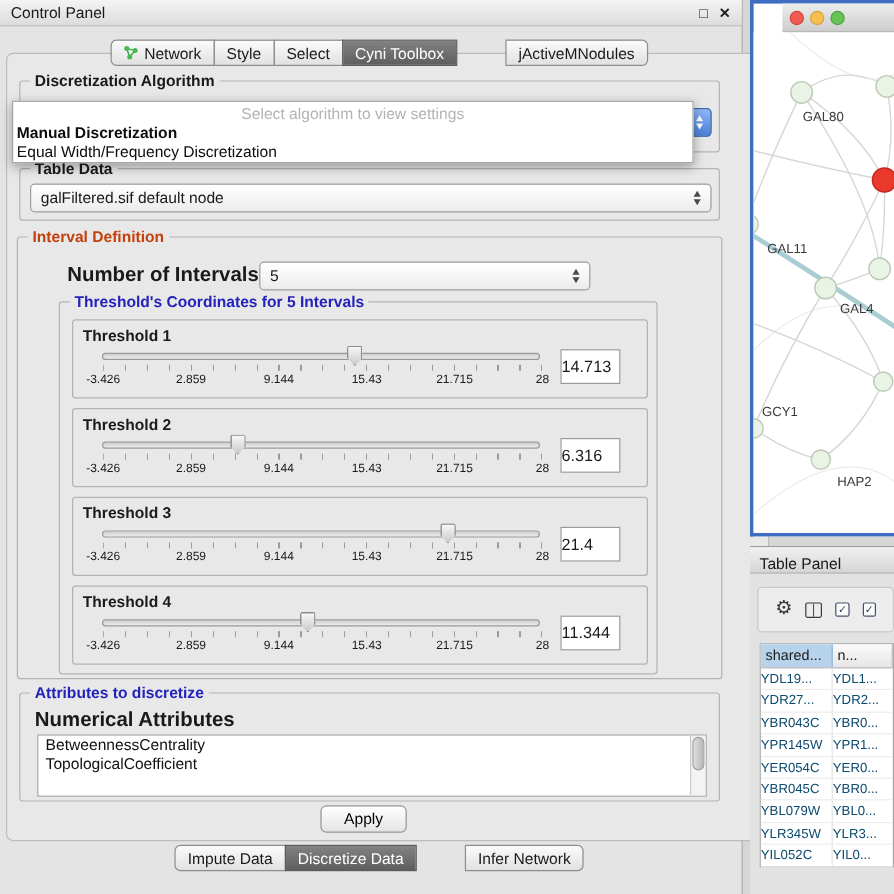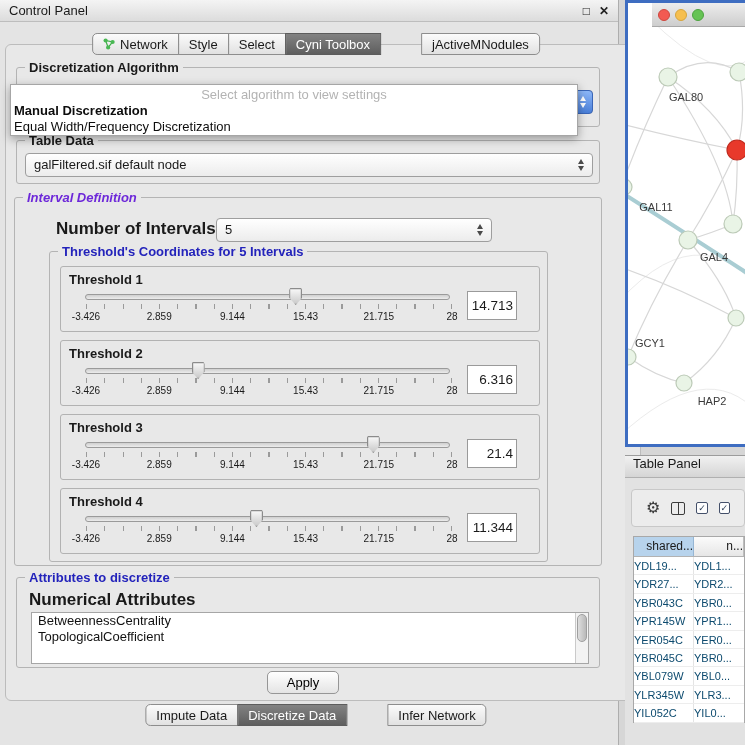--- a/index.html
+++ b/index.html
@@ -26,21 +26,21 @@
   .seg-tab:last-child { border-radius:0 5px 5px 0;margin-left:40px; }
   .seg-tab.selected { background:linear-gradient(#828282,#5e5e5e); color:#fff; border-color:#5c5c5c; }
   .net-icon { display:flex; }
 
   .cp-body { position:absolute; top:44px; left:5px; width:636px; height:657px;
     border:1px solid #bcbcbc; border-radius:6px; background:#e8e8e8; }
 
   .group { position:absolute; border:1px solid #b4b4b4; border-radius:3px; }
   .group-title { position:absolute; top:-8px; left:8px; background:#e8e8e8; padding:0 4px;
     font-size:13px; font-weight:bold; line-height:15px; white-space:nowrap; }
-  .group-title.green { color:#6d28d9;font-style:italic; }
+  .group-title.green { color:#c2410c; }
   .group-title.blue { color:#2323bb; }
 
   .alg-group { left:10px; top:22px; width:584px; height:60px; }
   .tabledata-group { left:10px; top:95px; width:584px; height:44px; }
   .interval-group { left:8px; top:152px; width:588px; height:369px; }
   .thr-group { position:absolute; left:34px; top:53px; width:499px; height:311px;
     border:1px solid #b4b4b4; border-radius:3px; }
   .attr-group { left:10px; top:532px; width:584px; height:91px; }
 
   .combo { position:absolute; background:linear-gradient(#ffffff,#ececec);
@@ -76,21 +76,21 @@
     background:linear-gradient(#cfcfcf,#ececec); border:1px solid #9a9a9a; border-radius:3px; }
   .thr-thumb { position:absolute; top:21px; width:13px; height:17px;
     background:linear-gradient(#fbfbfb,#c6c6c6);
     box-shadow:inset 0 0 0 1.2px #8b8b8b;
     clip-path:polygon(8% 0,92% 0,100% 12%,100% 58%,50% 100%,0 58%,0 12%); }
   .thr-ticks { position:absolute; left:25px; top:37px; width:366px; height:5px;
     background:repeating-linear-gradient(90deg,#9a9a9a 0 1px,transparent 1px 18.25px); }
   .thr-ticklabels { position:absolute; left:25px; top:44px; width:366px; height:12px; }
   .thr-ticklabels span { position:absolute; transform:translateX(-50%); font-size:10px; color:#1a1a1a; white-space:nowrap; }
   .thr-value { position:absolute; right:22px; top:24px; width:50px; height:29px; background:#fff;
-    border:1px solid #9a9a9a; font-size:13.5px; line-height:27px; text-align:right; padding-right:3px; }
+    border:1px solid #9a9a9a; font-size:13.5px; line-height:27px; text-align:right; padding-right:22px; }
 
   .attr-sublabel { left:12px; top:12px; }
   .attr-list { position:absolute; left:14px; top:34px; width:558px; height:52px;
     background:#fff; border:1px solid #a6a6a6; overflow:hidden; }
   .list-item { height:16px; line-height:16px; padding-left:6px; font-size:13px; color:#111; }
   .list-scrollbar { position:absolute; right:0; top:0; bottom:0; width:13px; background:#f3f3f3; border-left:1px solid #cacaca; }
   .list-thumb { position:absolute; top:1px; left:1px; right:1px; height:28px;
     background:linear-gradient(90deg,#dedede,#b9b9b9); border:1px solid #9f9f9f; border-radius:5px; }
 
   .apply-btn { position:absolute; left:261px; top:626px; width:72px; height:23px;
@@ -105,33 +105,33 @@
   .tl { width:12px; height:12px; border-radius:50%; }
   .tl.red { background:#f25a52; border:1px solid #ce463e; }
   .tl.yellow { background:#f6bf4f; border:1px solid #d6a53c; }
   .tl.green { background:#66c354; border:1px solid #4da340; }
   .net-canvas { position:absolute; left:0; top:24px; width:117px; height:417px; background:#fff; overflow:hidden; }
 
   
   .table-panel { position:absolute; left:625px; top:455px; width:120px; height:290px;
     background:#e2e2e2; border-top:1px solid #9c9c9c; }
   .tp-titlebar { height:22px; background:linear-gradient(#f1f1f1,#d5d5d5); border-bottom:1px solid #b0b0b0;
-    display:flex; align-items:flex-start; padding:0 8px; font-size:13px; }
+    display:flex; align-items:flex-end; padding:0 8px; font-size:13px; }
   .tp-toolbar { position:absolute; left:6px; right:0; top:33px; height:38px;
     background:#ececec; border:1px solid #c8c8c8; border-radius:4px;
     display:flex; align-items:center; gap:11px; padding:0 14px; }
   .gear { font-size:16px; color:#3b3b3b; line-height:1; }
   .cols-icon { width:15px; height:13px; border:1.5px solid #3b3b3b; border-radius:2px;
     background:linear-gradient(90deg,transparent 46%,#3b3b3b 46%,#3b3b3b 56%,transparent 56%); }
   .chk-icon { width:12px; height:12px; border:1px solid #44506a; border-radius:2px; background:#fdfdfd;
     font-size:9px; line-height:11px; text-align:center; color:#2c3e57; }
   .tp-table { position:absolute; left:8px; right:0; top:80px; bottom:22px; background:#fff; border:1px solid #a8a8a8; }
   .tp-header { display:flex; height:20px; border-bottom:1px solid #b2b2b2; background:linear-gradient(#fbfbfb,#e6e6e6); }
   .tp-hcell { font-size:12px; line-height:19px; padding-left:4px; border-right:1px solid #bdbdbd;
-    overflow:hidden; white-space:nowrap;text-align:right; }
+    overflow:hidden; white-space:nowrap; }
   .tp-hcell.c1 { width:60px; background:#b7d3ec; border-right:1px solid #96b6d4; }
   .tp-hcell.c2 { flex:1; }
   .tp-row { display:flex; height:18.4px; border-bottom:1px solid #ededed; }
   .tp-cell { font-size:11px; line-height:18px; padding-left:0; overflow:hidden; white-space:nowrap; color:#0c4a6e; }
   .tp-cell.c1 { width:60px; border-right:1px solid #e4e4e4; }
   .tp-cell.c2 { flex:1; }
 </style>
 </head>
 <body>
 

